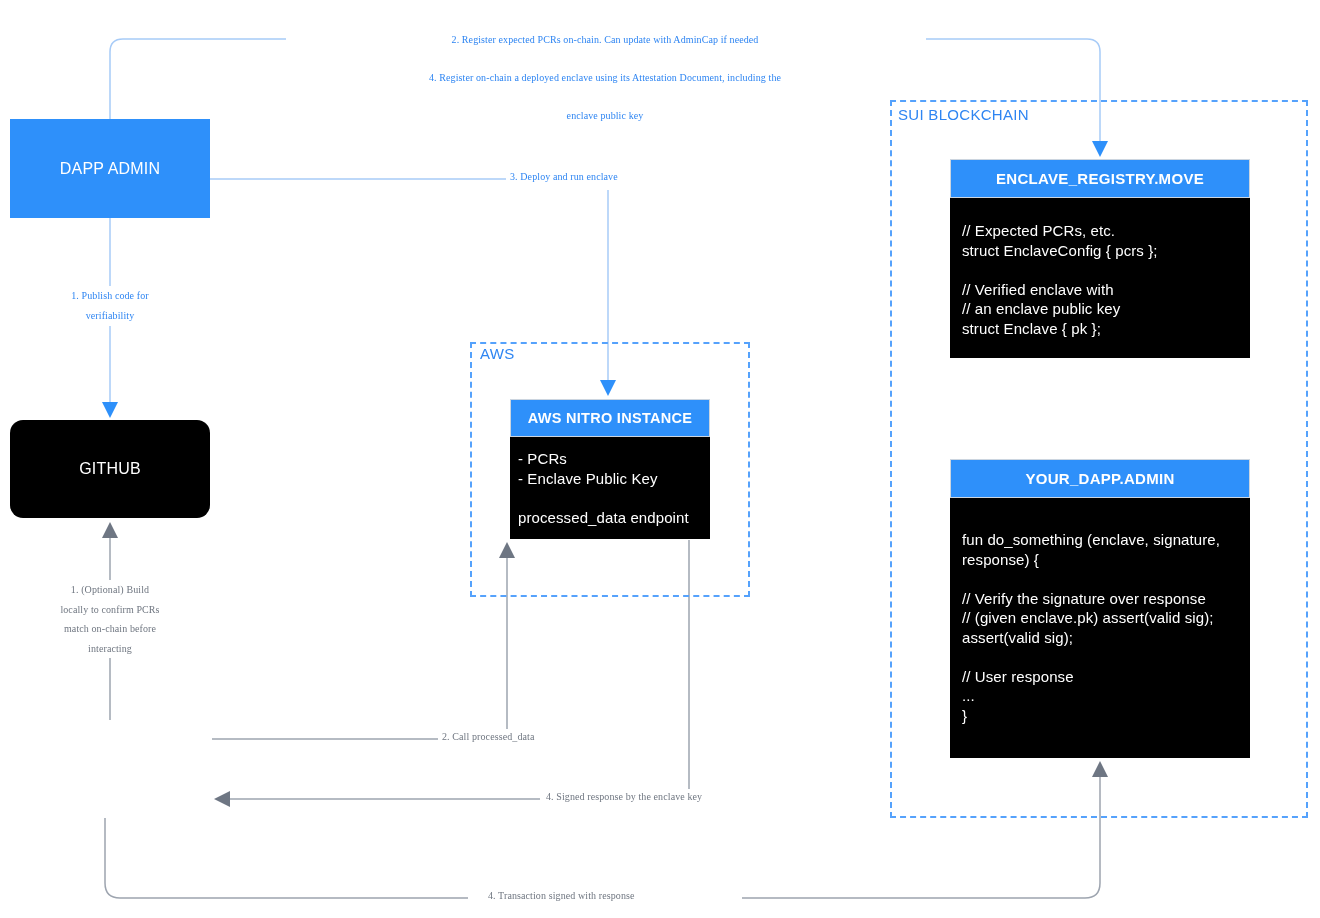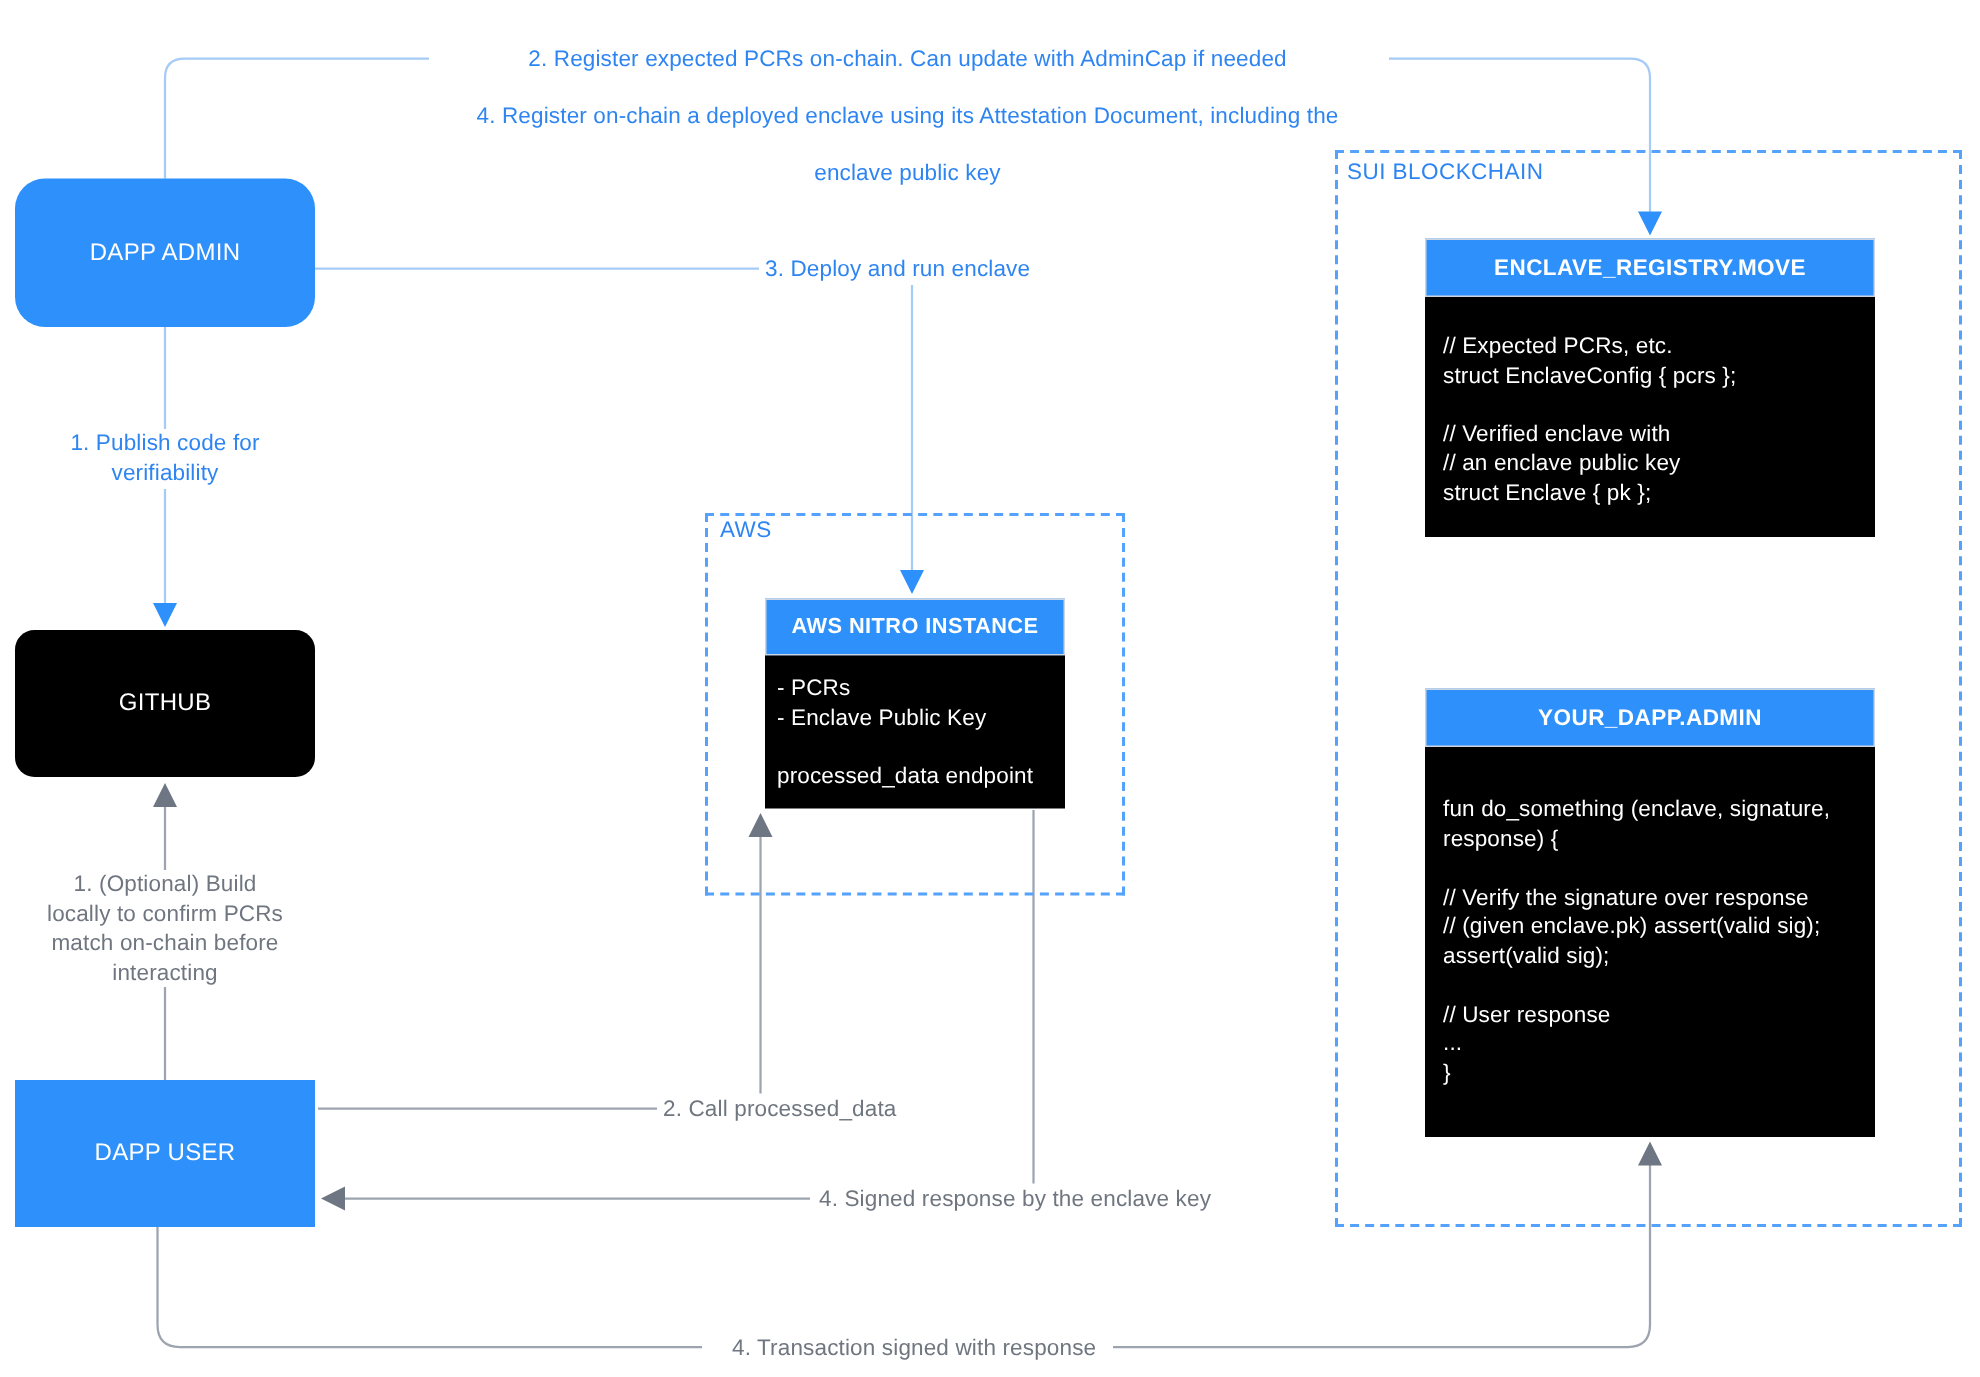--- a/index.html
+++ b/index.html
@@ -20,21 +20,21 @@
   .node.blue{background:var(--accent_blue);}
   .node.black{background:var(--box_black);}
   .region{position:absolute;border:2px dashed var(--dashed_blue);background:transparent;}
   .region-label{position:absolute;color:var(--text_blue);font-size:15px;font-weight:500;letter-spacing:.3px;}
   .codebox{position:absolute;}
   .codebox .hd{height:39px;background:var(--accent_blue);border:1px solid #ccd5df;
                display:flex;align-items:center;justify-content:center;color:#fff;
                font-size:15px;font-weight:600;letter-spacing:.3px;}
   .codebox .bd{background:var(--box_black);color:#fff;font-size:15px;font-weight:500;
                line-height:19.5px;white-space:pre-line;letter-spacing:.1px;}
-  .lbl{position:absolute;font-size:15px;letter-spacing:.1px;}
+  .lbl{position:absolute;font-size:10px;letter-spacing:.1px;font-family:Liberation Serif, serif;}
   .lbl.blue{color:var(--text_blue);}
   .lbl.gray{color:var(--text_gray);}
   .lbl.center{text-align:center;white-space:pre-line;}
   .lbl.mask{background:#fff;}
 </style>
 </head>
 <body>
 
 <div class="canvas">
 
@@ -61,23 +61,22 @@
     <path class="line-gray" d="M742,898 L1085,898 Q1100,898 1100,883 L1100,776"></path>
     <polygon class="head-gray" points="1100,761 1092,777 1108,777"></polygon>
   </svg>
 
   <div class="region" style="left:470px;top:342px;width:280px;height:255px;"></div>
   <div class="region-label" style="left:480px;top:345px;">AWS</div>
 
   <div class="region" style="left:890px;top:100px;width:418px;height:718px;"></div>
   <div class="region-label" style="left:898px;top:106px;">SUI BLOCKCHAIN</div>
 
-  <div class="node blue" style="left:10px;top:119px;width:200px;height:99px;border-radius:20px;">DAPP ADMIN</div>
+  <div class="node blue" style="left:10px;top:119px;width:200px;height:99px;">DAPP ADMIN</div>
   <div class="node black" style="left:10px;top:420px;width:200px;height:98px;border-radius:13px;">GITHUB</div>
-  <div class="node blue" style="left:10px;top:720px;width:200px;height:98px;">DAPP USER</div>
 
   <div class="codebox" style="left:950px;top:159px;width:300px;">
     <div class="hd">ENCLAVE_REGISTRY.MOVE</div>
     <div class="bd" style="height:160px;padding:23px 12px 0 12px;">// Expected PCRs, etc.
 struct EnclaveConfig { pcrs };
 
 // Verified enclave with
 // an enclave public key
 struct Enclave { pk };</div>
   </div>

